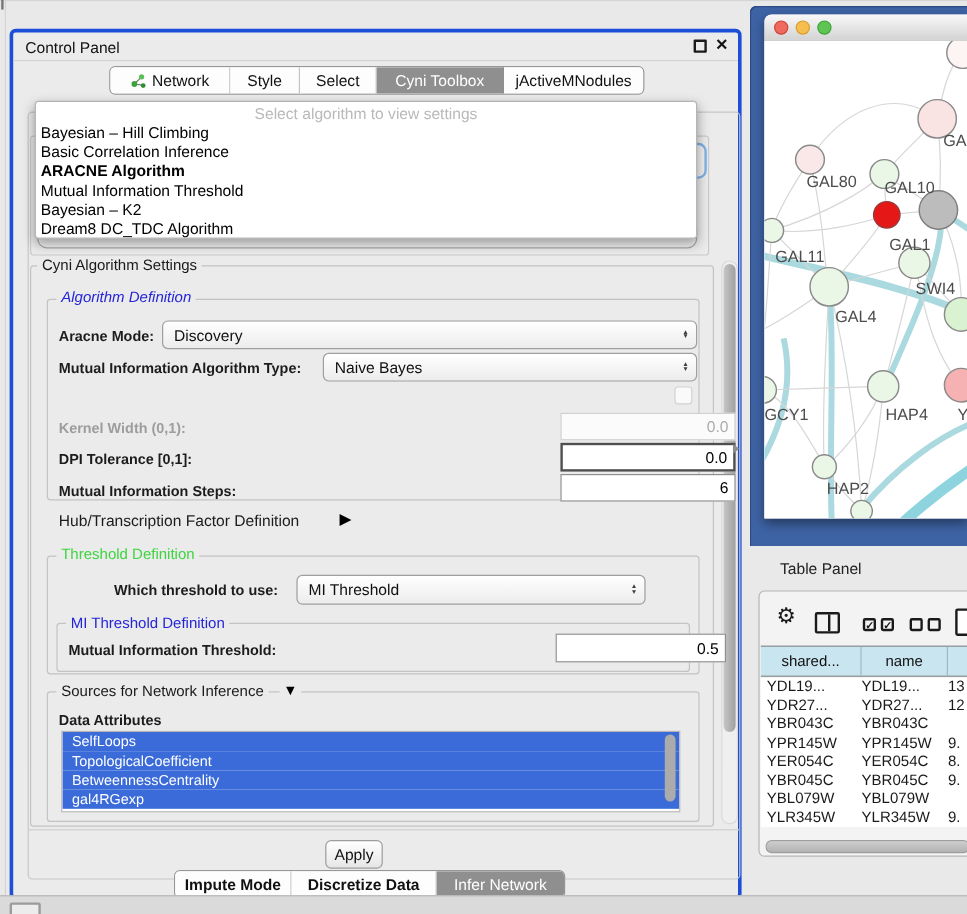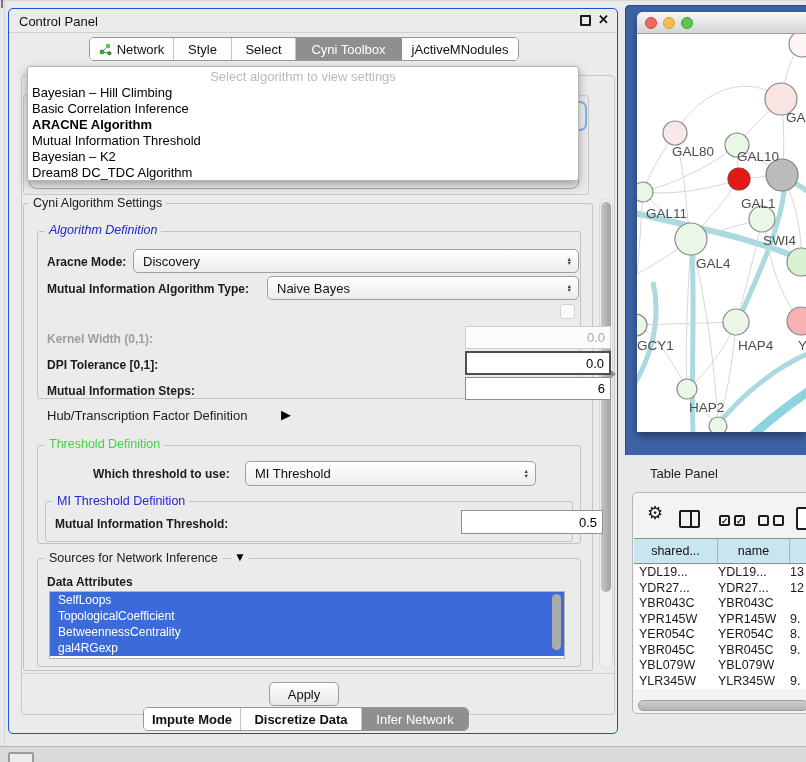--- a/index.html
+++ b/index.html
@@ -7,22 +7,22 @@
   body {
     position:relative; overflow:hidden;
     background:#e9e9e9;
     font-family:"Liberation Sans", sans-serif;
     color:#1a1a1a; font-size:13px;
   }
   .abs { position:absolute; }
 
   
   .cp {
-    left:8px; top:8px; width:610px; height:726px;
-    background:#ebebeb; border:1px solid #1d4ed8; border-radius:5px;
+    left:8px; top:24px; width:610px; height:726px;
+    background:#ebebeb; border:3px solid #1d4ed8; border-radius:5px;
   }
   .cp-titlebar { left:0; top:0; width:100%; height:24px; border-bottom:1px solid #d2d2d2; }
   .cp-title { left:10px; top:5px; font-size:13px; color:#111; }
   .win-float { right:26px; top:6px; width:11px; height:11px; border:2px solid #1a1a1a; border-radius:1px; }
   .win-close { right:8px; top:3px; font-size:13px; font-weight:bold; color:#111; }
 
   .tabbar { left:80px; top:28px; height:24px; display:flex; border:1px solid #979797; border-radius:5px; overflow:hidden; background:#fff; }
   .tab { display:flex; align-items:center; justify-content:center; font-size:13px; color:#111; border-right:1px solid #c4c4c4; background:#fdfdfd; }
   .tab:last-child { border-right:none; }
   .tab.sel { background:#8f8f8f; color:#fff; border-right-color:#8f8f8f; }
@@ -118,21 +118,21 @@
 
 <div class="abs cp">
 
   <div class="abs cp-titlebar">
     <span class="abs cp-title">Control Panel</span>
     <span class="abs win-float"></span>
     <span class="abs win-close">✕</span>
   </div>
 
   <div class="abs tabbar">
-    <div class="tab" style="width:84px;">
+    <div class="tab" style="width:100px;">
       <span class="ticon">
         <svg width="13" height="13" viewBox="0 0 13 13">
           <line x1="3" y1="9" x2="9" y2="3" stroke="#777" stroke-width="1"></line>
           <line x1="3" y1="9" x2="10" y2="10" stroke="#777" stroke-width="1"></line>
           <circle cx="3" cy="9" r="2.4" fill="#3aa33a"></circle>
           <circle cx="9" cy="3" r="2.2" fill="#57c157"></circle>
           <circle cx="10.3" cy="10.3" r="2" fill="#2f8f2f"></circle>
         </svg>
       </span>
       <span>Network</span>
@@ -234,21 +234,21 @@
 
   <div class="abs list" style="left:40px;top:582px;width:516px;height:68px;">
     <div class="li">SelfLoops</div>
     <div class="li">TopologicalCoefficient</div>
     <div class="li">BetweennessCentrality</div>
     <div class="li">gal4RGexp</div>
   </div>
   <div class="abs sb-thumb" style="left:543px;top:585px;width:9px;height:56px;background:#ababab;"></div>
 
   <div class="abs" style="left:13px;top:664px;width:592px;height:1px;background:#cfcfcf;"></div>
-  <div class="abs btn" style="left:260px;top:673px;width:70px;height:24px;">
+  <div class="abs btn" style="left:260px;top:673px;width:48px;height:24px;">
     <span>Apply</span>
   </div>
 
   <div class="abs tabbar" style="left:134px;top:698px;">
     <div class="tab" style="width:97px;font-weight:bold;">
       <span>Impute Mode</span>
     </div>
     <div class="tab" style="width:121px;font-weight:bold;">
       <span>Discretize Data</span>
     </div>

